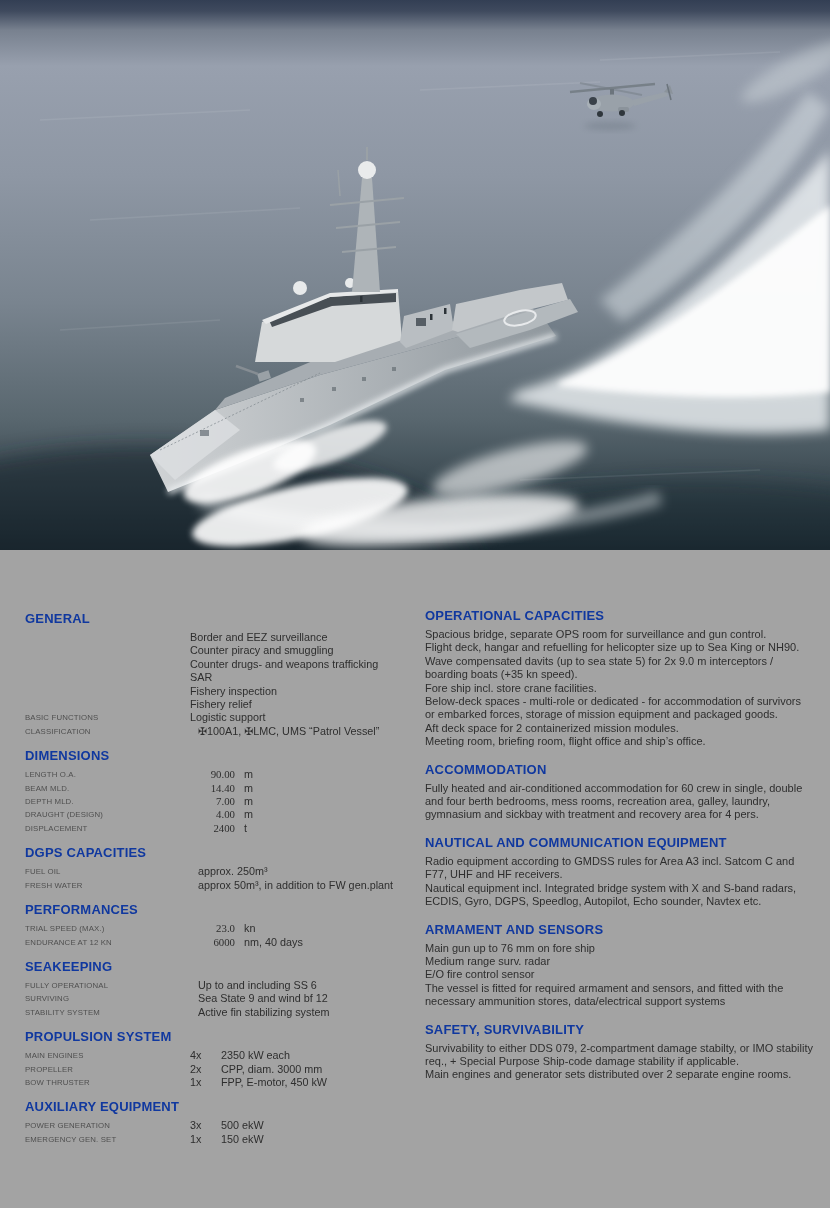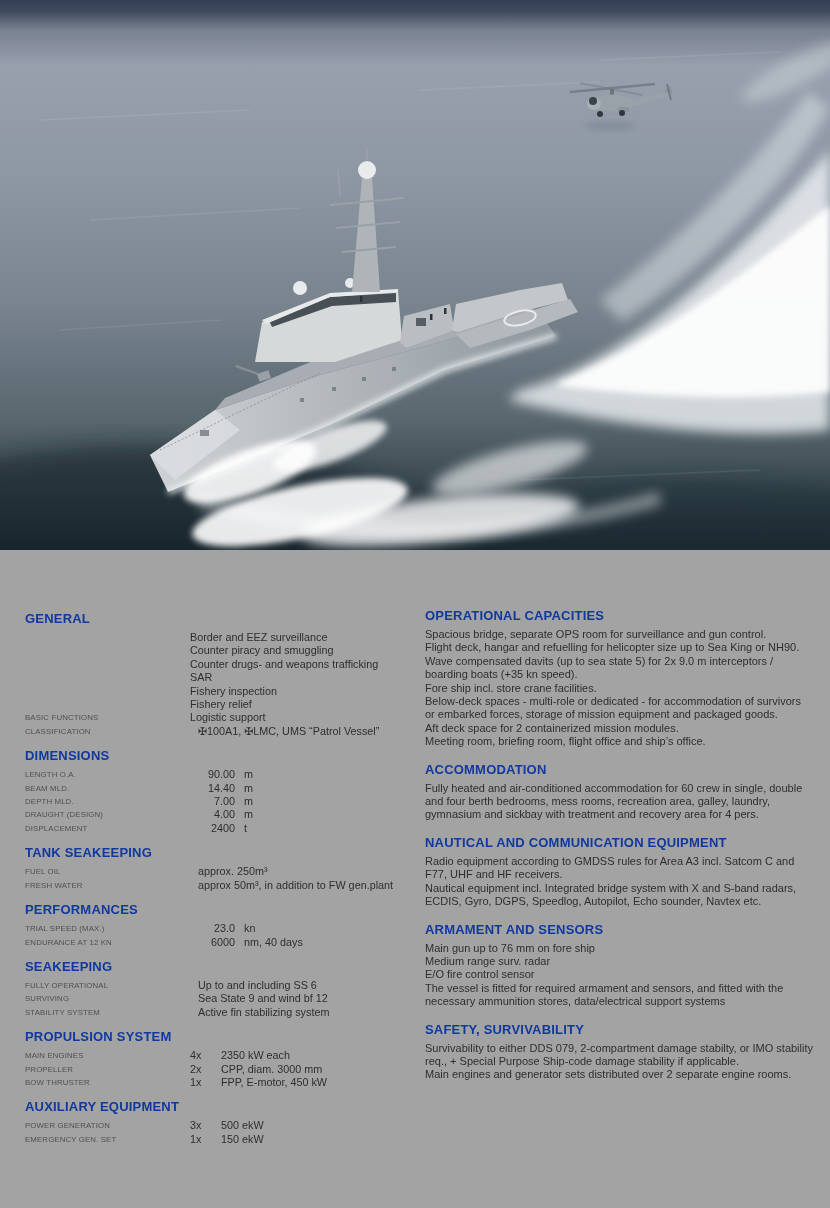--- a/index.html
+++ b/index.html
@@ -15,21 +15,21 @@
   .st{
     font-size:13px;font-weight:bold;color:#10389f;margin:0 0 5px 0;
     letter-spacing:.2px;
   }
   .row{display:flex;align-items:flex-end;font-size:10.8px;line-height:13.4px;}
   .lbl{
     width:165px;flex:0 0 165px;font-size:7.8px;line-height:13.4px;
     color:#4f4f4f;letter-spacing:.15px;
   }
   .vlines div{line-height:13.4px;}
-  .num{width:45px;flex:0 0 45px;text-align:right;}
+  .num{width:45px;flex:0 0 45px;text-align:right;font-family:Liberation Serif, serif;}
   .unit{margin-left:9px;}
   .qty{width:23px;flex:0 0 23px;}
   .val{flex:1;margin-left:8px;}
   .col-right p{margin:0;font-size:11px;line-height:13.4px;}
 </style>
 </head>
 <body>
 
 <div class="page">
 
@@ -200,21 +200,21 @@
         <div class="unit">m</div>
       </div>
       <div class="row">
         <div class="lbl">DISPLACEMENT</div>
         <div class="num">2400</div>
         <div class="unit">t</div>
       </div>
     </div>
 
     <div class="sec">
-      <h3 class="st">TANK SEAKEEPING</h3>
+      <h3 class="st">DGPS CAPACITIES</h3>
       <div class="row">
         <div class="lbl">FUEL OIL</div>
         <div class="val">approx. 250m³</div>
       </div>
       <div class="row">
         <div class="lbl">FRESH WATER</div>
         <div class="val">approx 50m³, in addition to FW gen.plant</div>
       </div>
     </div>
 

